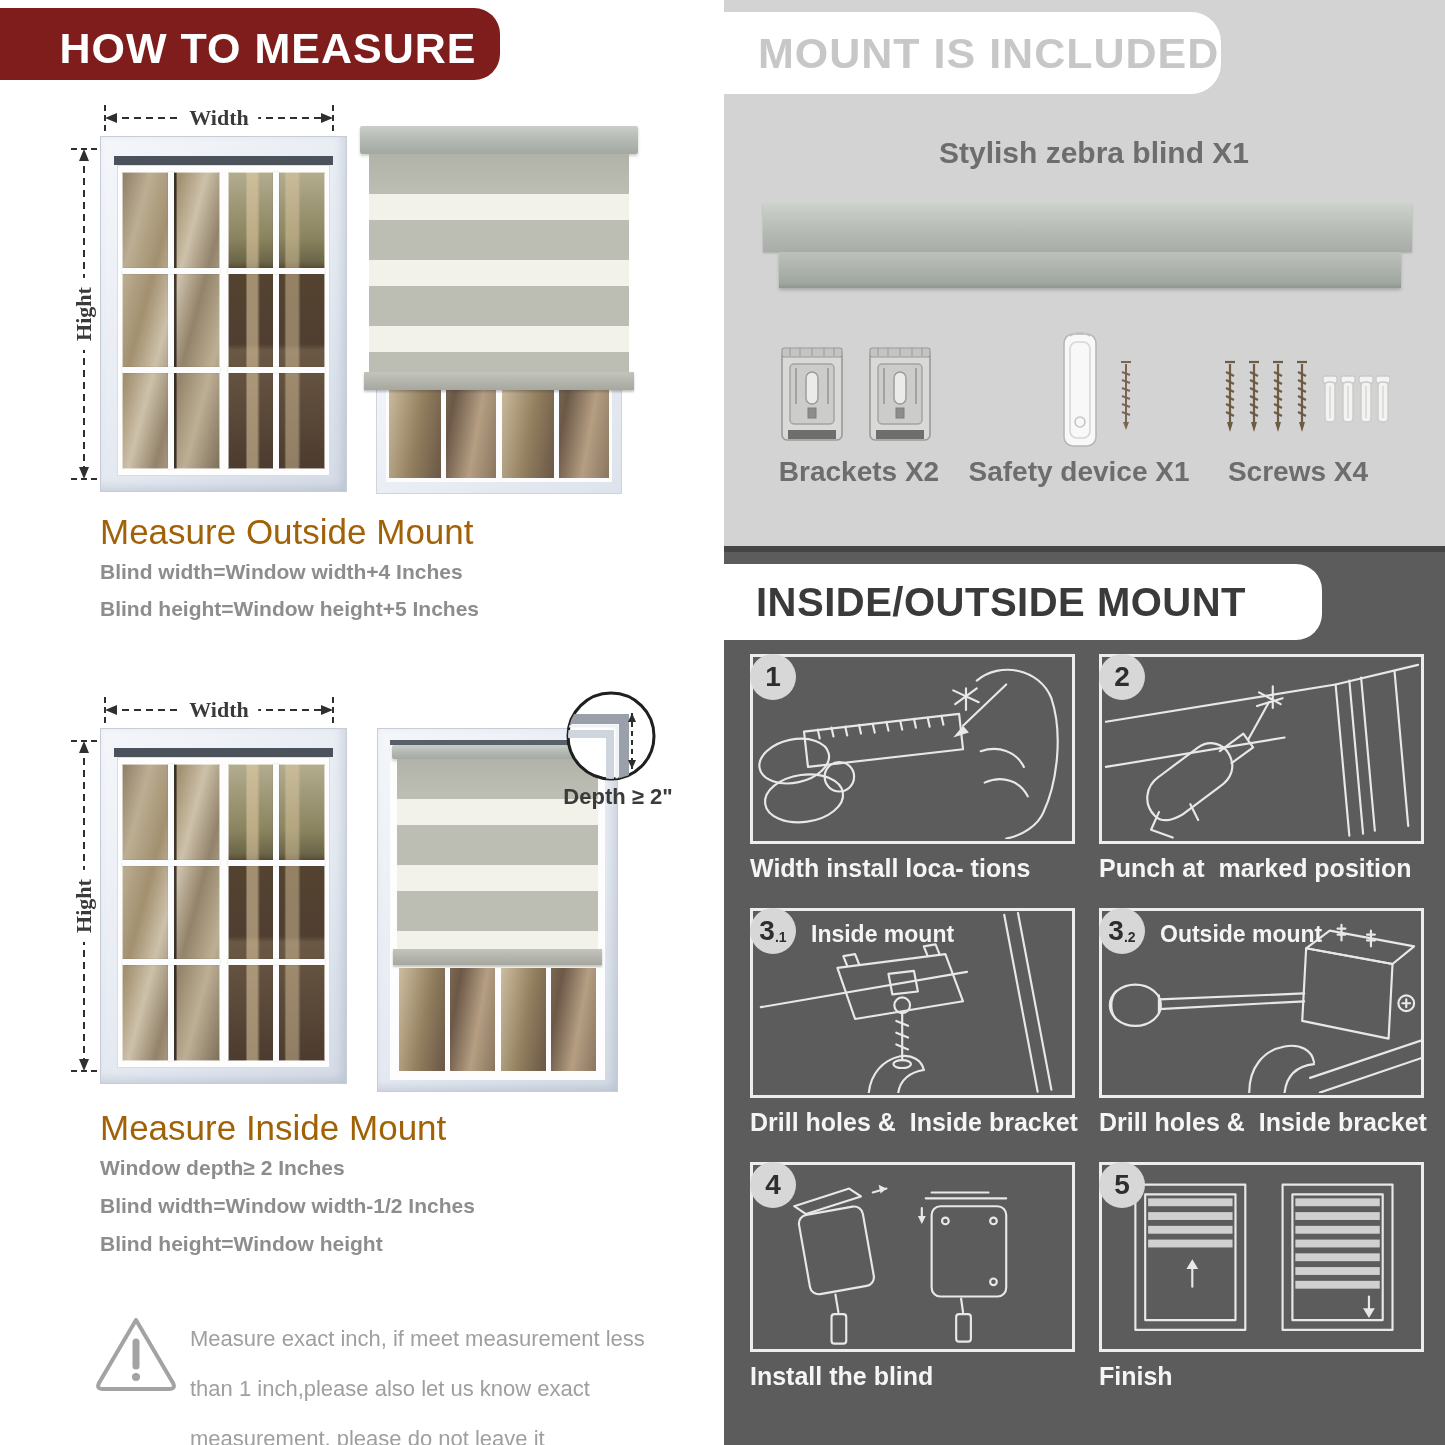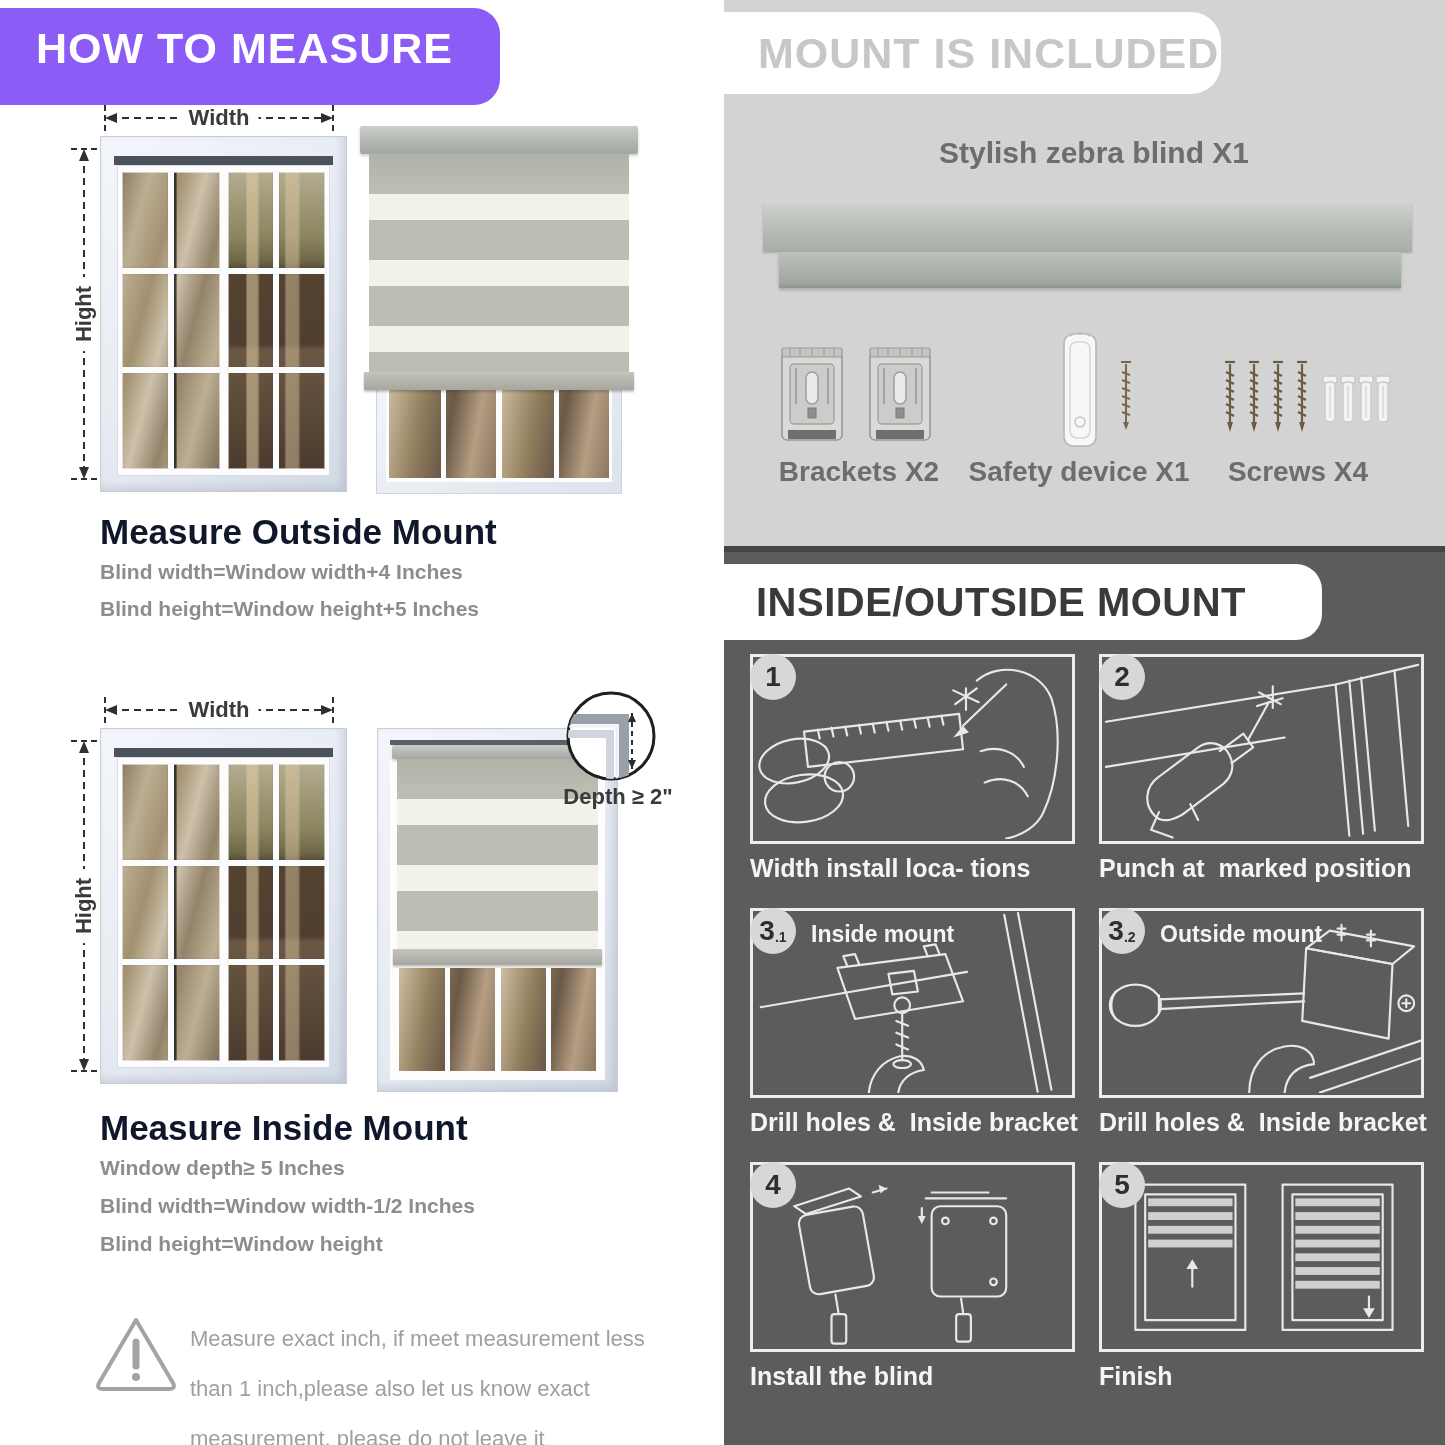--- a/index.html
+++ b/index.html
@@ -1,25 +1,25 @@
 <!DOCTYPE html>
 <html><head>
 <meta charset="utf-8">
 <style>
   html,body{margin:0;padding:0;background:#ffffff;}
   .page{position:relative;width:1445px;height:1445px;background:#ffffff;overflow:hidden;
         font-family:"Liberation Sans", sans-serif;}
   .abs{position:absolute;}
 
   
-  .banner-left{left:0;top:8px;width:500px;height:97px;background:#8b5cf6;border-radius:0 26px 26px 0;}
+  .banner-left{left:0;top:8px;width:500px;height:72px;background:#7f1d1d;border-radius:0 26px 26px 0;text-align:center;}
   .banner-left span{display:block;line-height:80px;padding-left:36px;color:#ffffff;
         font-size:43px;font-weight:bold;letter-spacing:1px;}
 
-  .h-measure{font-size:35px;font-weight:bold;color:#0f172a;}
+  .h-measure{font-size:35px;font-weight:normal;color:#a16207;}
   .f-line{font-size:21px;font-weight:bold;color:#8d8d8d;}
 
   
   .window{position:absolute;}
   .win-frame{position:absolute;inset:0;background:linear-gradient(135deg,#f4f6fa 0%,#e4e9f1 60%,#d3dae5 100%);
         border:1px solid #c6cdd8;box-shadow:inset -4px -4px 8px rgba(110,122,145,.22);}
   .win-track{position:absolute;left:14px;right:14px;top:20px;height:9px;background:#4c525b;}
   .win-open{position:absolute;left:17px;right:17px;top:29px;bottom:16px;background:#fdfdfd;
         border:1px solid #d8dee7;display:flex;}
   .sash{position:relative;flex:1;margin:6px 4px;box-shadow:inset 0 0 0 1px rgba(255,255,255,.55);}
@@ -29,21 +29,21 @@
   .sash .mh2{left:0;right:0;top:calc(66.7% - 3px);height:6px;}
   .sash-bldg{background:
      linear-gradient(90deg, rgba(25,20,15,0) 51%, rgba(30,24,18,.8) 52.5%, rgba(30,24,18,.8) 55%, rgba(25,20,15,0) 56.5%),
      linear-gradient(105deg,#8d7d66 0%,#bcae93 16%,#a2906f 33%,#cdc1aa 48%,#93836a 63%,#bdaf94 80%,#7d6e58 100%);}
   .sash-tree{background:
      linear-gradient(90deg, rgba(0,0,0,0) 18%, rgba(228,206,166,.55) 20%, rgba(228,206,166,.55) 30%, rgba(0,0,0,0) 33%,
                      rgba(0,0,0,0) 58%, rgba(228,206,166,.45) 60%, rgba(228,206,166,.45) 72%, rgba(0,0,0,0) 75%),
      linear-gradient(180deg,#b3ac8f 0%,#8a845f 22%,#6d674a 30%,#54432f 33%,#503f31 58%,#6b5844 60%,#4c3b2e 100%);}
 
   
-  .arrow-box{position:absolute;}
+  .arrow-box{position:absolute;font-family:Liberation Serif, serif;}
   .arrow-box svg{display:block;}
   .arrow-label{position:absolute;left:50%;top:50%;transform:translate(-50%,-50%);background:#ffffff;
         padding:0 9px;font-size:22px;font-weight:bold;color:#3a3a3a;white-space:nowrap;}
   .vlabel{position:absolute;transform:translate(-50%,-50%) rotate(-90deg);background:#ffffff;
         padding:1px 9px;font-size:22px;font-weight:bold;color:#3a3a3a;white-space:nowrap;}
 
   
   .zb-head{position:absolute;background:linear-gradient(180deg,#cacec8 0%,#b2b7b1 55%,#a2a8a2 100%);
         border-radius:2px;box-shadow:0 2px 3px rgba(60,60,60,.25);}
   .zb-body{position:absolute;background:
@@ -233,21 +233,21 @@
         <path d="M4,37 H53 V92" fill="none" stroke="#eef1f5" stroke-width="3"></path>
         <line x1="68" y1="24" x2="68" y2="80" stroke="#2c2c2c" stroke-width="2" stroke-dasharray="5 4"></line>
         <polygon points="68,24 64,33 72,33" fill="#2c2c2c"></polygon>
         <polygon points="68,80 64,71 72,71" fill="#2c2c2c"></polygon>
       </g>
     </svg>
   </div>
   <div class="depth-label" style="left:548px;top:784px;width:140px">Depth ≥ 2"</div>
 
   <div class="abs h-measure" style="left:100px;top:1108px">Measure Inside Mount</div>
-  <div class="abs f-line" style="left:100px;top:1156px">Window depth≥ 5 Inches</div>
+  <div class="abs f-line" style="left:100px;top:1156px">Window depth≥ 2 Inches</div>
   <div class="abs f-line" style="left:100px;top:1194px">Blind width=Window width-1/2 Inches</div>
   <div class="abs f-line" style="left:100px;top:1232px">Blind height=Window height</div>
 
   <div class="abs" style="left:92px;top:1312px">
     <svg width="88" height="84" viewBox="0 0 88 84">
       <path d="M44,8 L81,71 Q84,77 77,77 L11,77 Q4,77 7,71 Z" fill="none" stroke="#a3a3a3" stroke-width="4" stroke-linejoin="round"></path>
       <line x1="44" y1="30" x2="44" y2="54" stroke="#a3a3a3" stroke-width="7" stroke-linecap="round"></line>
       <circle cx="44" cy="65" r="4" fill="#a3a3a3"></circle>
     </svg>
   </div>

